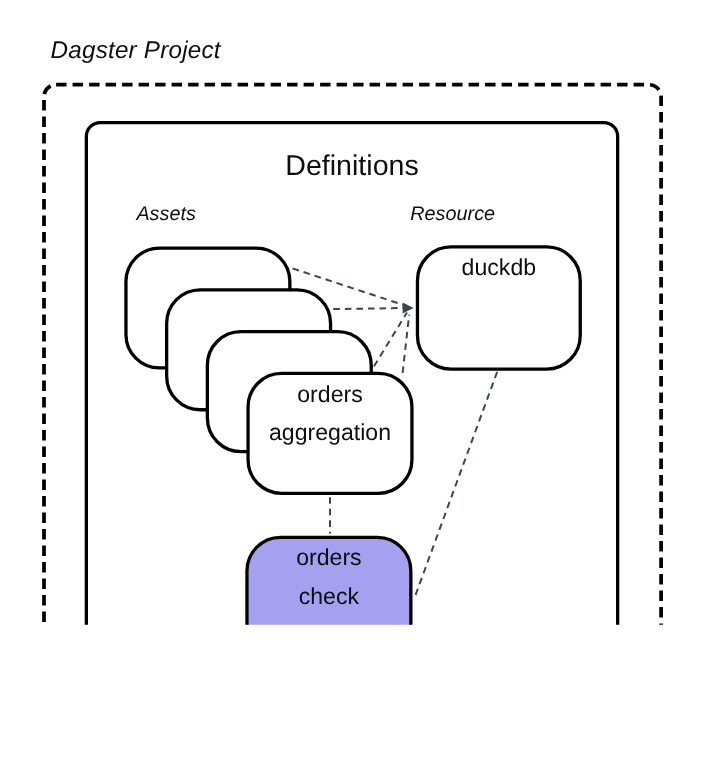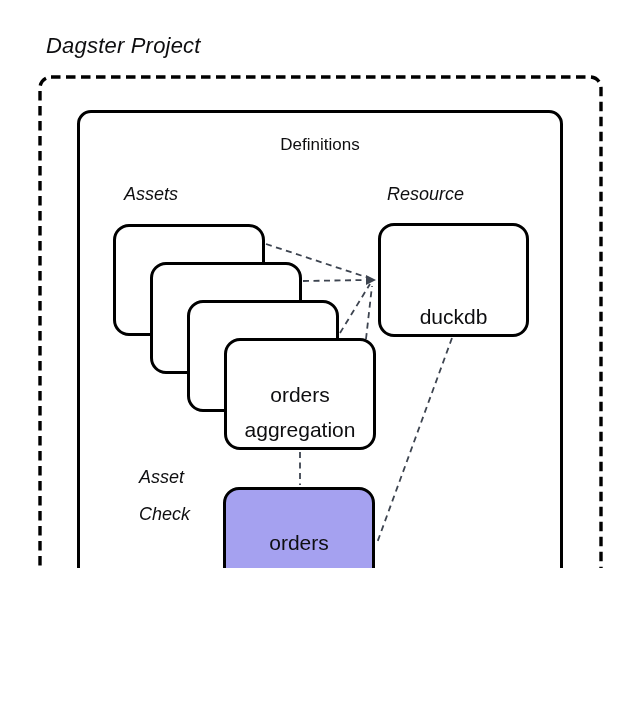--- a/index.html
+++ b/index.html
@@ -41,42 +41,42 @@
     border: 3px solid var(--node-border);
     border-radius: 14px;
     z-index: 1;
   }
   .definitions-label {
     position: absolute;
     left: 0;
     right: 0;
     top: 22px;
     text-align: center;
-    font-size: 17px;
+    font-size: 26px;
   }
   .group-label {
     position: absolute;
     font-size: 18px;
     font-style: italic;
     z-index: 3;
     white-space: pre-line;
   }
   .assets-label   { left: 124px; top: 184px; }
-  .resource-label { left: 387px; top: 184px; }
+  .resource-label { left: 373px; top: 184px; }
   .asset-check-label { left: 139px; top: 459px; line-height: 37px; }
 
   .card {
     position: absolute;
     width: 152px;
     height: 112px;
     background: #fff;
     border: 3.5px solid var(--node-border);
-    border-radius: 16px;
+    border-radius: 32px;
     display: flex;
-    align-items: flex-end;
+    align-items: flex-start;
     justify-content: center;
     text-align: center;
     font-size: 21px;
     line-height: 35px;
     white-space: pre-line;
   }
   .card-1 { left: 113px; top: 224px; z-index: 2; }
   .card-2 { left: 150px; top: 262px; z-index: 3; }
   .card-3 { left: 187px; top: 300px; z-index: 4; }
   .card-4 { left: 224px; top: 338px; z-index: 5; }
@@ -111,22 +111,20 @@
 <div class="canvas">
 
   <div class="diagram-title">Dagster Project</div>
 
   <div class="definitions-box">
     <div class="definitions-label">Definitions</div>
   </div>
 
   <div class="group-label assets-label">Assets</div>
   <div class="group-label resource-label">Resource</div>
-  <div class="group-label asset-check-label">Asset
-Check</div>
 
   <div class="card card-1"></div>
   <div class="card card-2"></div>
   <div class="card card-3"></div>
   <div class="card card-4">
     <span>orders
 aggregation</span>
   </div>
 
   <div class="card duckdb-node">

